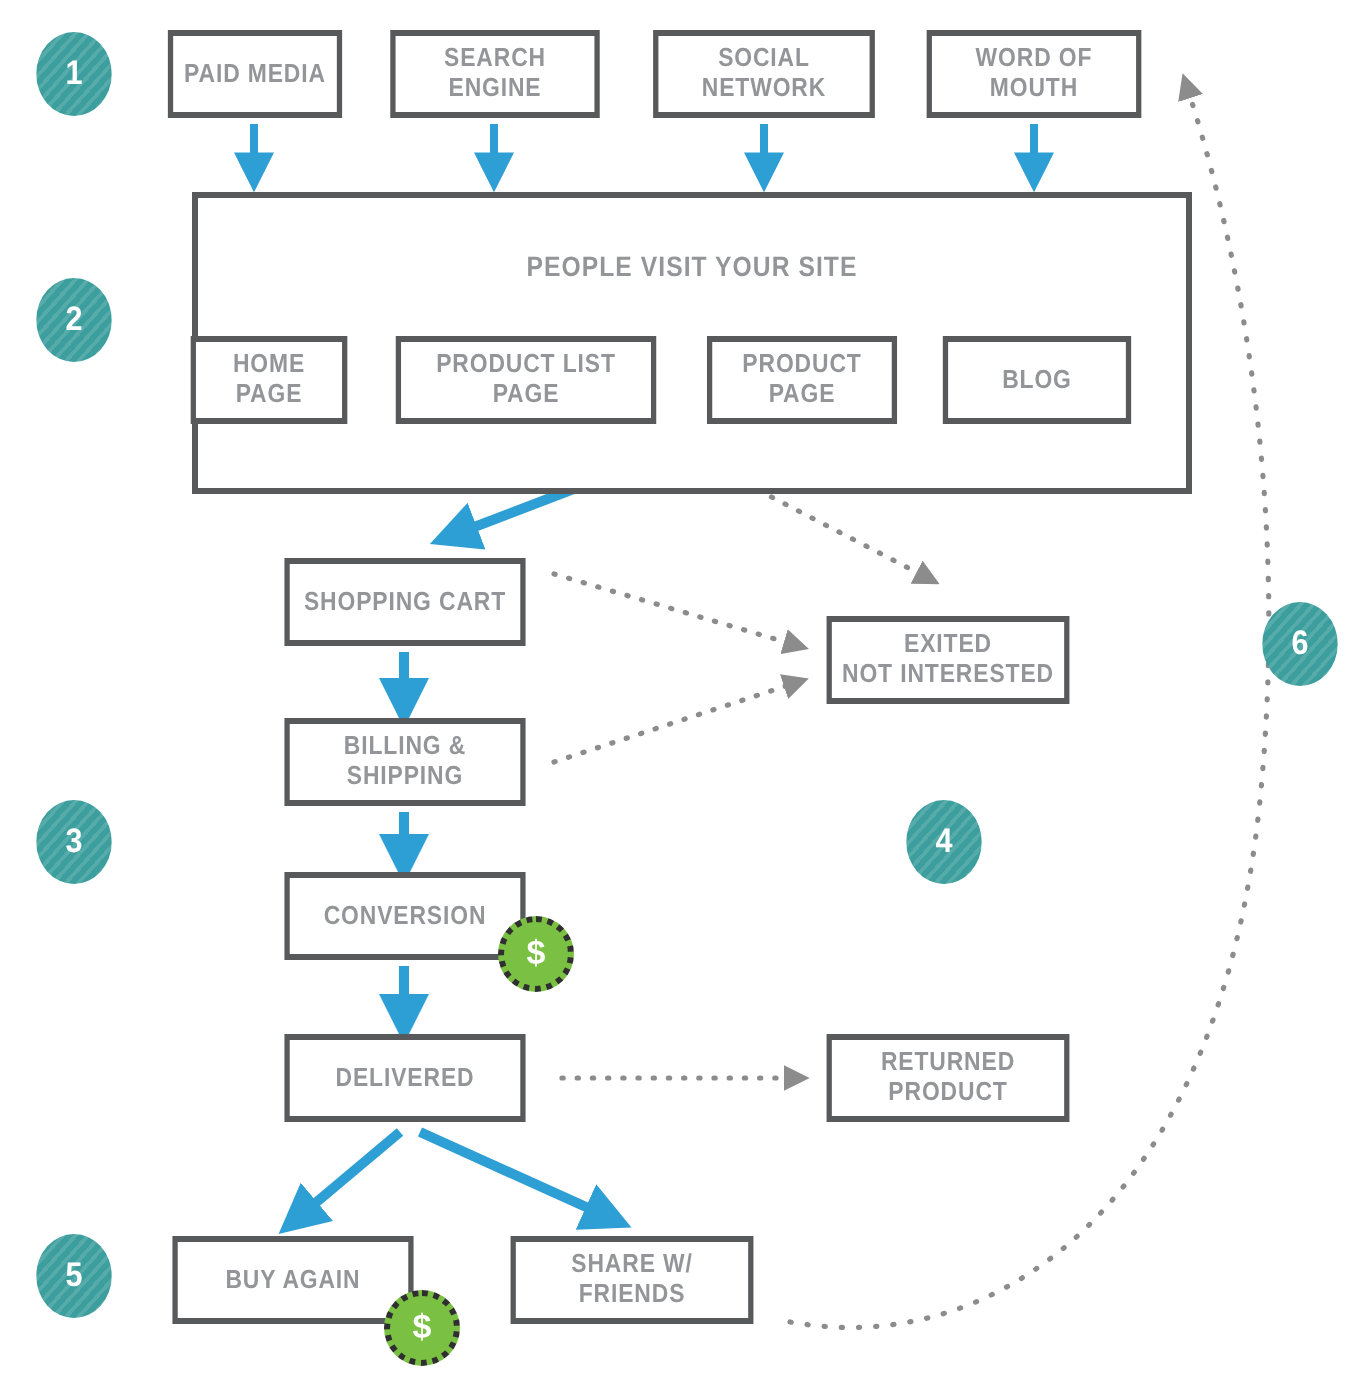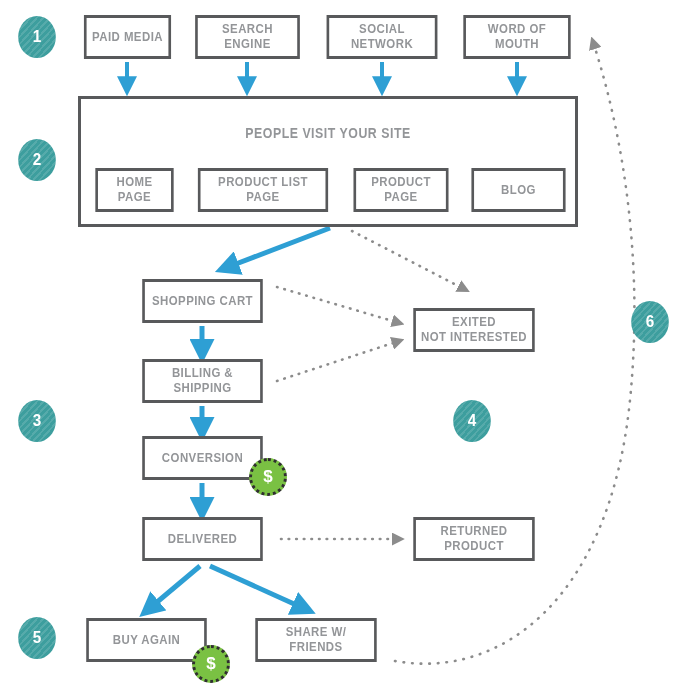--- a/index.html
+++ b/index.html
@@ -191,21 +191,21 @@
   <div class="box" style="left:188px; top:15px; width:119px; height:44px;">
       <span class="lbl">SEARCH ENGINE</span>
     </div>
   <div class="box" style="left:319px; top:15px; width:126px; height:44px;">
       <span class="lbl">SOCIAL NETWORK</span>
     </div>
   <div class="box" style="left:456px; top:15px; width:122px; height:44px;">
       <span class="lbl">WORD OF MOUTH</span>
     </div>
 
-  <div class="container-box" style="left:78px; top:96px; width:500px; height:131px;">
+  <div class="container-box" style="left:96px; top:96px; width:500px; height:151px;">
     <div class="container-title">PEOPLE VISIT YOUR SITE</div>
   </div>
   <div class="box" style="left:90px;  top:168px; width:89px;  height:44px;">
       <span class="lbl">HOME PAGE</span>
     </div>
   <div class="box" style="left:189px; top:168px; width:148px; height:44px;">
       <span class="lbl">PRODUCT LIST PAGE</span>
     </div>
   <div class="box" style="left:347px; top:168px; width:108px; height:44px;">
       <span class="lbl">PRODUCT PAGE</span>

